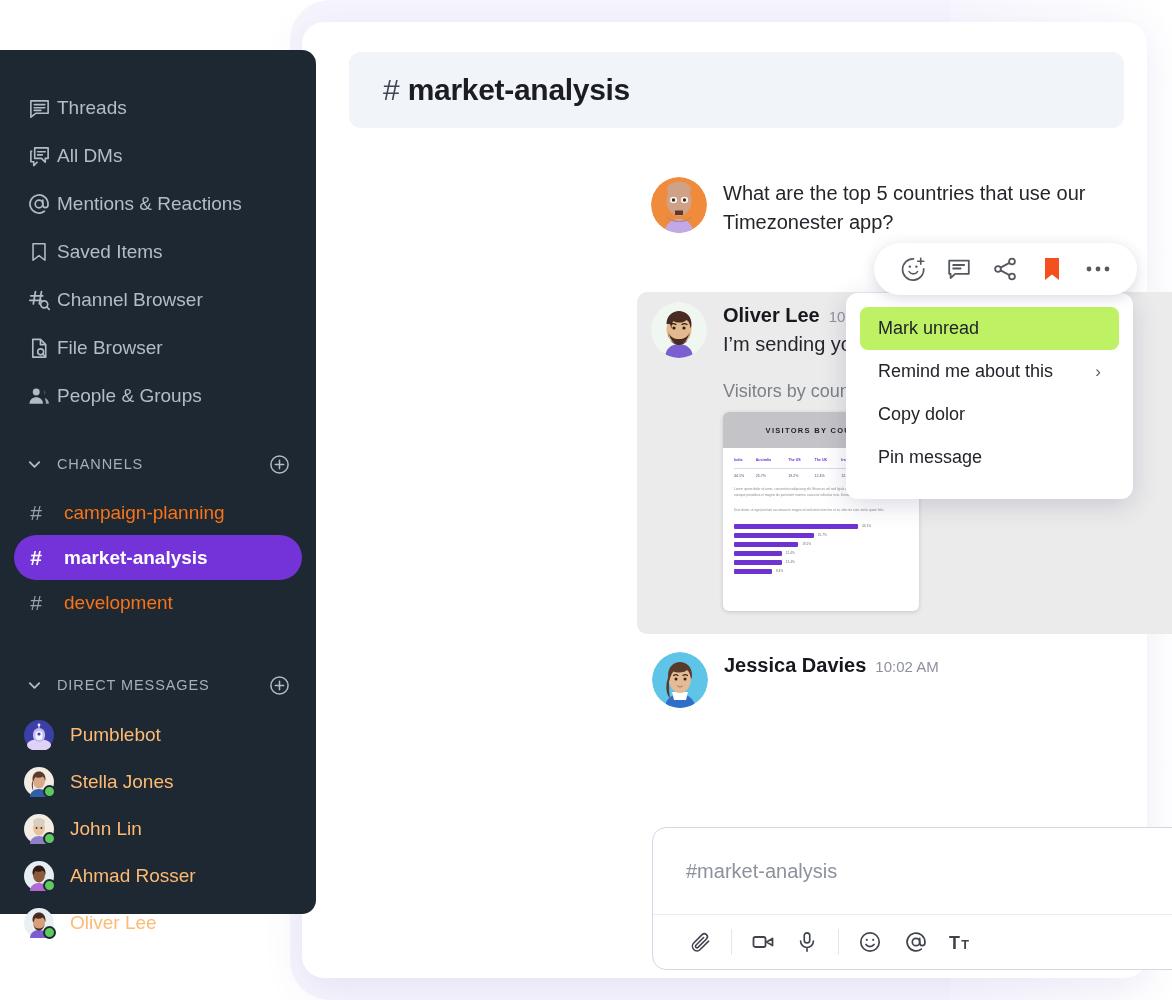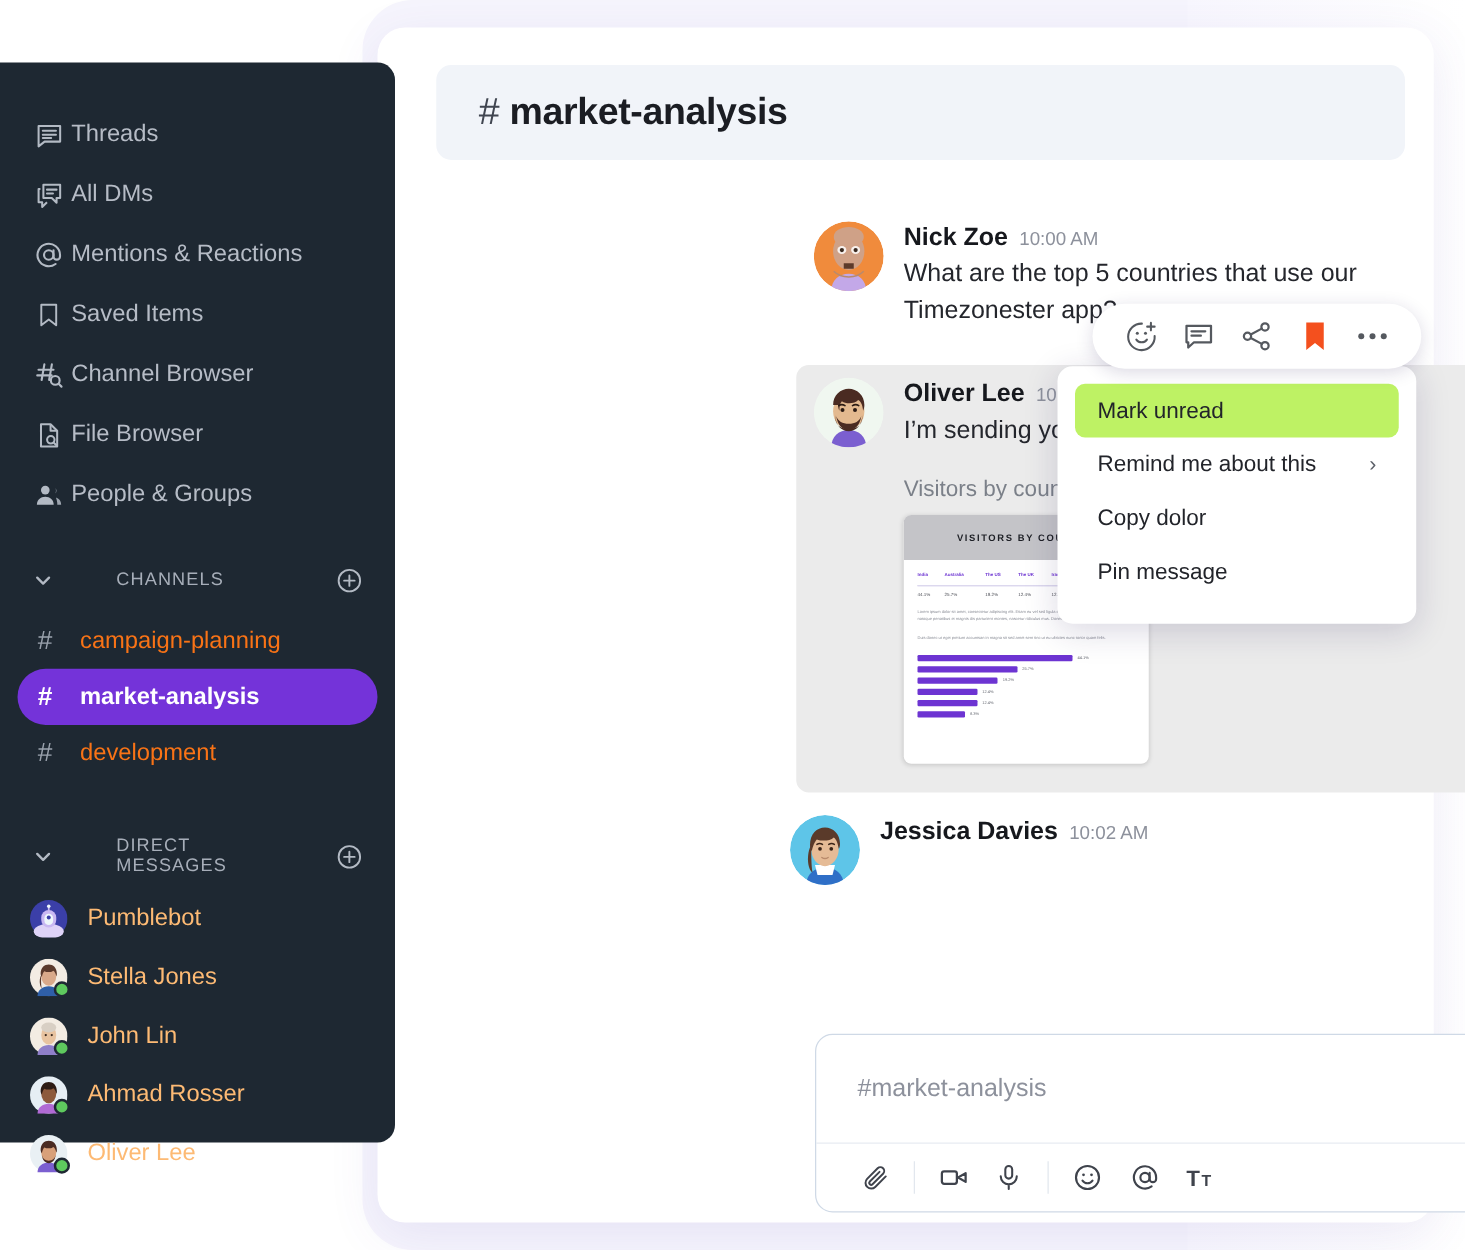--- a/index.html
+++ b/index.html
@@ -163,21 +163,21 @@
     background: #6d34d2;
     border-radius: 1px;
   }
   .pdf-bar-val {
     font-size: 3.2px;
     color: #6b6e77;
     margin-left: 4px;
   }
 
   
-  #msg-jessica { left: 330px; top: 630px; }
+  #msg-jessica { left: 350px; top: 630px; }
 
   
   .hover-toolbar {
     position: absolute;
     left: 874px; top: 243px;
     width: 263px; height: 52px;
     background: #ffffff;
     border-radius: 26px;
     box-shadow: 0 3px 14px rgba(40,30,90,0.17);
     display: flex;
@@ -279,21 +279,20 @@
     font-size: 19px;
     color: #b6bcc6;
   }
 
   .section-head {
     height: 52px;
     display: flex;
     align-items: center;
     padding: 0 26px 0 26px;
     margin-top: 18px;
-    gap: 36px;
   }
   .sec-caret { color: #b3bac4; margin-right: 14px; display:flex; }
   .sec-title {
     font-size: 14.5px;
     letter-spacing: 0.9px;
     color: #a7aeb9;
     font-weight: 400;
     flex: 1;
   }
   .sec-plus { color: #b3bac4; cursor: pointer; display:flex; }
@@ -371,24 +370,20 @@
           <ellipse cx="28" cy="12.5" rx="12" ry="8" fill="#cfa187"></ellipse>
           <ellipse cx="22.5" cy="23" rx="3.6" ry="3.2" fill="#fff" opacity="0.85"></ellipse>
           <ellipse cx="33.5" cy="23" rx="3.6" ry="3.2" fill="#fff" opacity="0.85"></ellipse>
           <circle cx="22.5" cy="23" r="1.7" fill="#3a2a20"></circle>
           <circle cx="33.5" cy="23" r="1.7" fill="#3a2a20"></circle>
           <path d="M24 33.5h8v4.5h-8z" fill="#5c3a2a"></path>
           <path d="M16 40c3 3 7 4.5 12 4.5S37 43 40 40" stroke="#b88a6d" stroke-width="1.2" fill="none"></path>
         </svg>
       </div>
       <div class="msg-body">
-        <div class="msg-meta">
-          <span class="msg-author">Nick Zoe</span>
-          <span class="msg-time">10:00 AM</span>
-        </div>
         <div class="msg-text">What are the top 5 countries that use our Timezonester app?</div>
       </div>
     </div>
 
     <div class="msg" id="msg-oliver">
       <div class="msg-avatar">
         <svg viewBox="0 0 56 56" width="56" height="56">
           <circle cx="28" cy="28" r="28" fill="#f0f7f0"></circle>
           <path d="M14 56c0-9 6.3-14 14-14s14 5 14 14z" fill="#7b5fd0"></path>
           <ellipse cx="28" cy="27" rx="12.5" ry="14.5" fill="#e3b98f"></ellipse>

